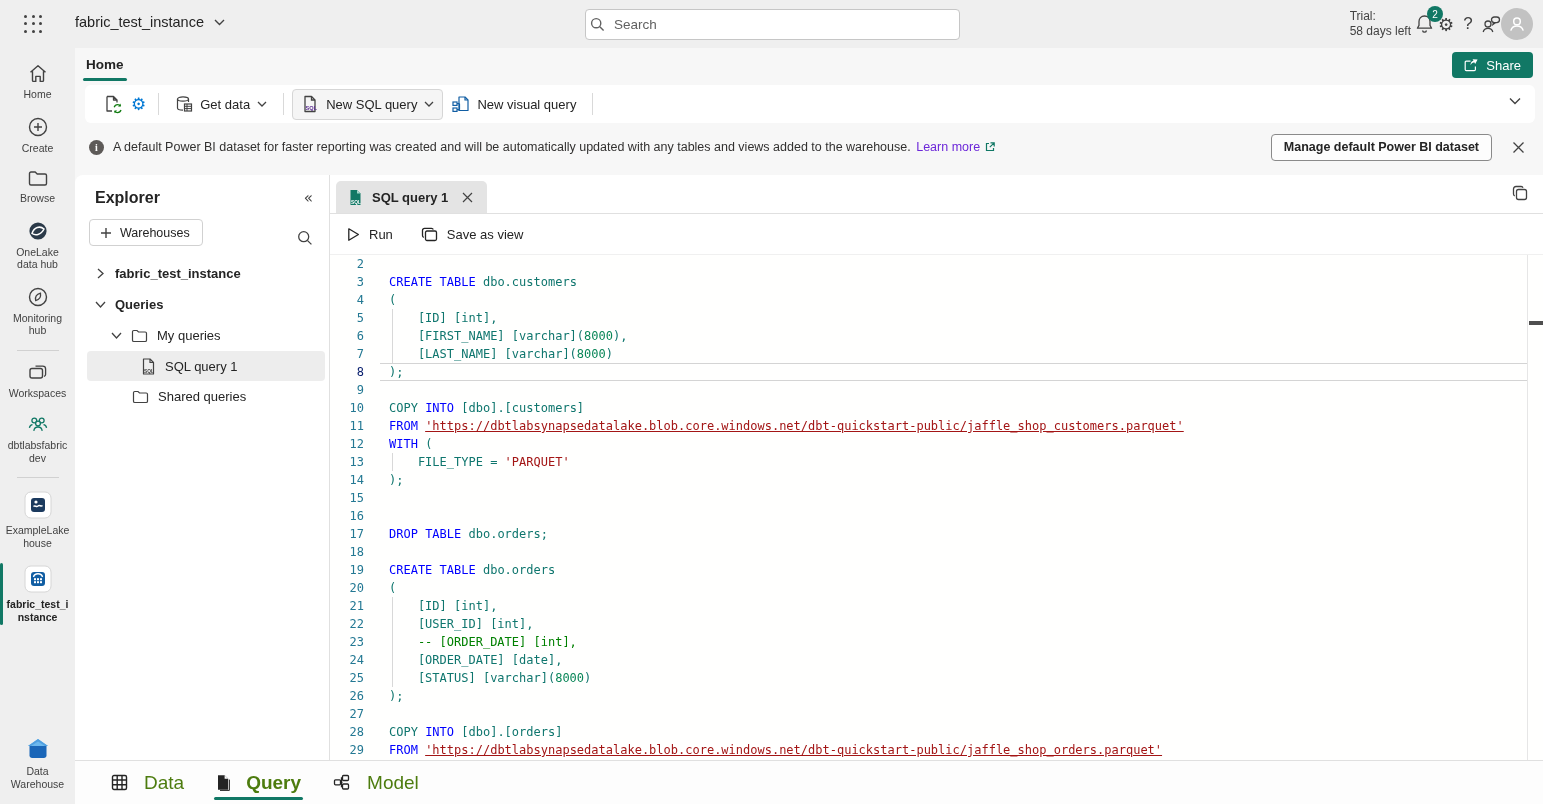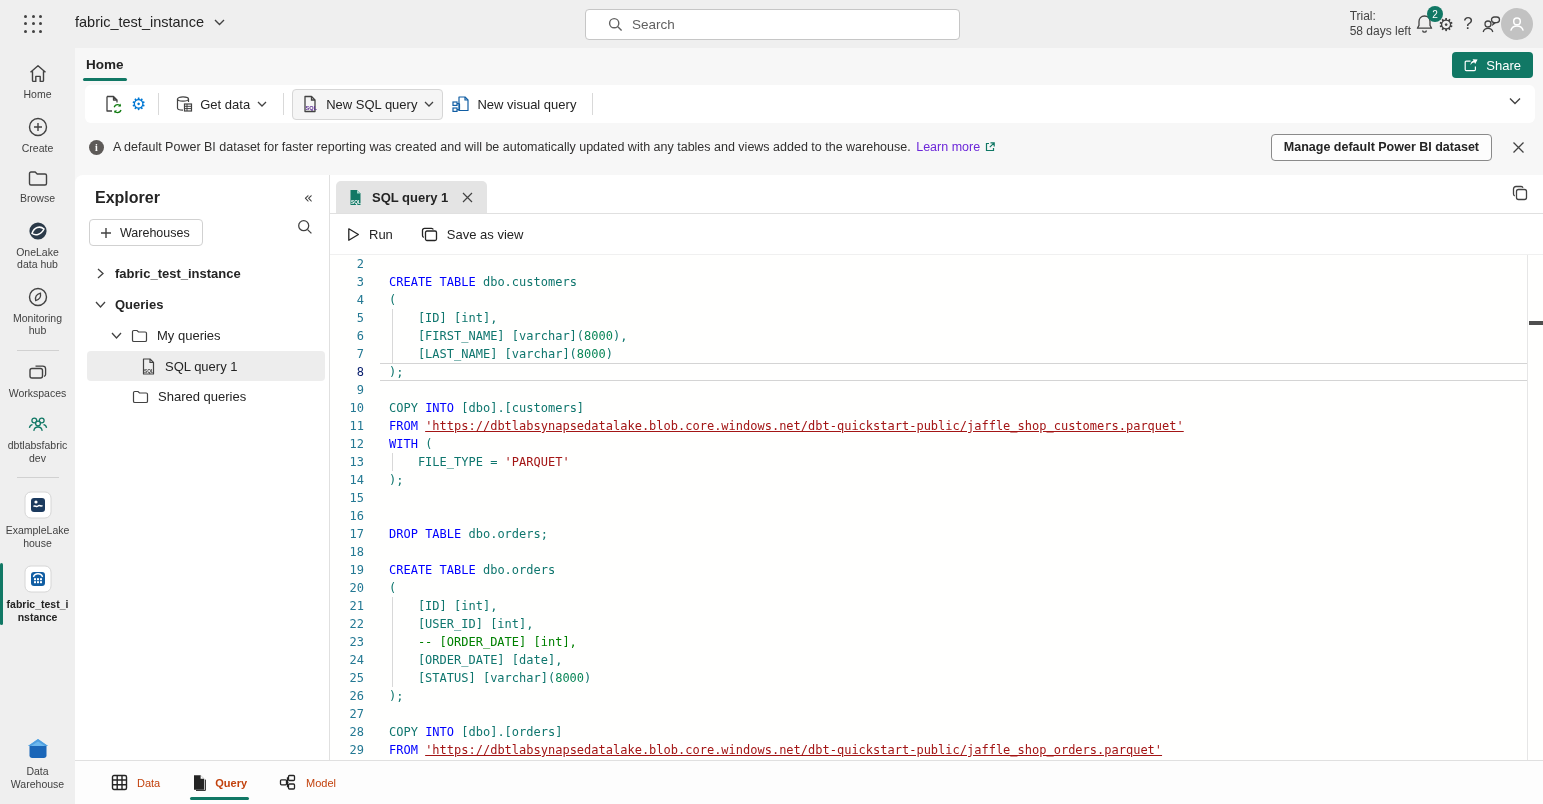--- a/index.html
+++ b/index.html
@@ -10,21 +10,21 @@
   
   #topbar { position:absolute; left:0; top:0; width:1543px; height:48px; background:#efefef; }
   .waffle { position:absolute; left:24px; top:15px; width:20px; height:19px;
             display:grid; grid-template-columns:repeat(3,1fr); grid-template-rows:repeat(3,1fr);
             gap:3px; cursor:pointer; }
   .waffle i { width:3px; height:3px; background:#424242; border-radius:50%; }
   .ws-name { position:absolute; left:75px; top:14px; display:flex; align-items:center; gap:10px;
              font-size:14.5px; color:#242424; cursor:pointer; }
   .searchbox { position:absolute; left:585px; top:9px; width:375px; height:31px; background:#fff;
                border:1px solid #c6c6c6; border-radius:4px; display:flex; align-items:center;
-               gap:9px; padding:0 22px; }
+               gap:9px; padding:0 4px; }
   .searchbox input { border:none; outline:none; flex:1; font-size:13.5px; color:#242424;
                      font-family:"Liberation Sans", sans-serif; background:transparent; }
   .searchbox input::placeholder { color:#616161; }
   .top-right { position:absolute; right:10px; top:0; height:48px; display:flex; align-items:center; }
   .trial { font-size:12px; line-height:15px; color:#424242; margin-right:2px; white-space:nowrap; }
   .tb-icon { position:relative; width:22px; height:22px; display:flex; align-items:center;
              justify-content:center; cursor:pointer; color:#424242; }
   .badge { position:absolute; top:-7px; right:-8px; min-width:16px; height:16px; border-radius:8px;
            background:#117865; color:#fff; font-size:10px; display:flex; align-items:center;
            justify-content:center; padding:0 4px; }
@@ -80,21 +80,21 @@
 
   .content { position:absolute; top:121px; left:0; right:0; bottom:44px; display:flex; }
 
   
   .explorer { width:255px; margin-top:6px; background:#fff; border-radius:8px 0 0 0;
               border-right:1px solid #e0e0e0; overflow:hidden; }
   .exp-header { display:flex; align-items:center; justify-content:space-between;
                 padding:14px 16px 8px 20px; }
   .exp-title { font-size:16px; font-weight:700; }
   .collapse-ic { font-size:15px; color:#424242; cursor:pointer; font-family:"DejaVu Sans",sans-serif; }
-  .wh-row { display:flex; align-items:flex-start; padding:4px 16px 12px 14px; }
+  .wh-row { display:flex; align-items:flex-end; padding:4px 16px 12px 14px; }
   .wh-btn { height:27px; border:1px solid #d1d1d1; background:#fff; border-radius:4px;
             display:flex; align-items:center; gap:8px; padding:0 12px 0 10px; font-size:12.5px;
             color:#242424; cursor:pointer; font-family:"Liberation Sans",sans-serif; }
   .wh-search { margin-left:auto; cursor:pointer; }
   .tree { font-size:13px; }
   .tree-row { height:31px; display:flex; align-items:center; gap:9px; cursor:pointer;
               color:#242424; padding-left:20px; }
   .tree-row .twist { width:11px; color:#424242; flex:none; }
   .tree-row.lvl1 { padding-left:36px; }
   .tree-row.lvl2 { padding-left:66px; }
@@ -133,22 +133,22 @@
   .tk-url { color:#a31515; text-decoration:underline; }
   .tk-com { color:#008000; }
   .tk-id  { color:#0f766e; }
   .scroll-track { position:absolute; right:15px; top:0; bottom:0; width:1px; background:#e6e6e6; }
   .ruler-mark { position:absolute; right:0; top:66px; width:14px; height:4px; background:#4f4f4f; }
 
   
   .bottombar { position:absolute; left:0; right:0; bottom:0; height:44px; background:#fdfdfd;
                border-top:1px solid #e0e0e0; display:flex; align-items:stretch; gap:0;
                padding-left:20px; }
-  .view-tab { position:relative; display:flex; align-items:center; gap:9px; font-size:11px;
-              color:#c2410c; padding:0 16px; cursor:pointer; }
+  .view-tab { position:relative; display:flex; align-items:center; gap:16px; font-size:19px;
+              color:#4d7c0f; padding:0 16px; cursor:pointer; }
   .view-tab.active { font-weight:700; }
   .view-tab.active::after { content:""; position:absolute; left:14px; right:14px; bottom:4px;
                             height:3px; background:#117865; border-radius:2px; }
 </style>
 </head>
 <body>
 
 <div id="topbar">
   <div class="waffle">
     <i></i>

